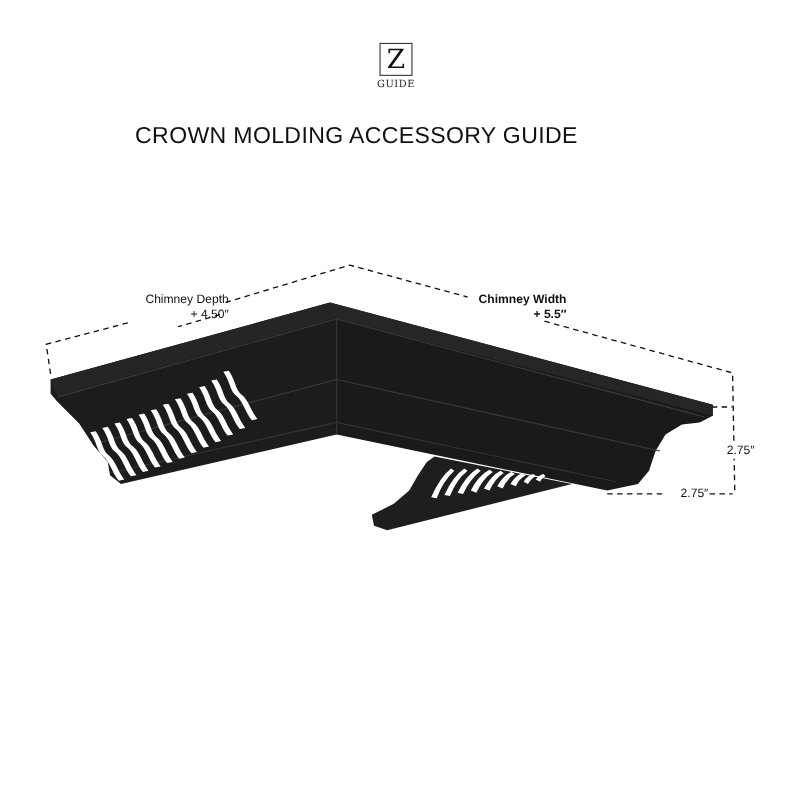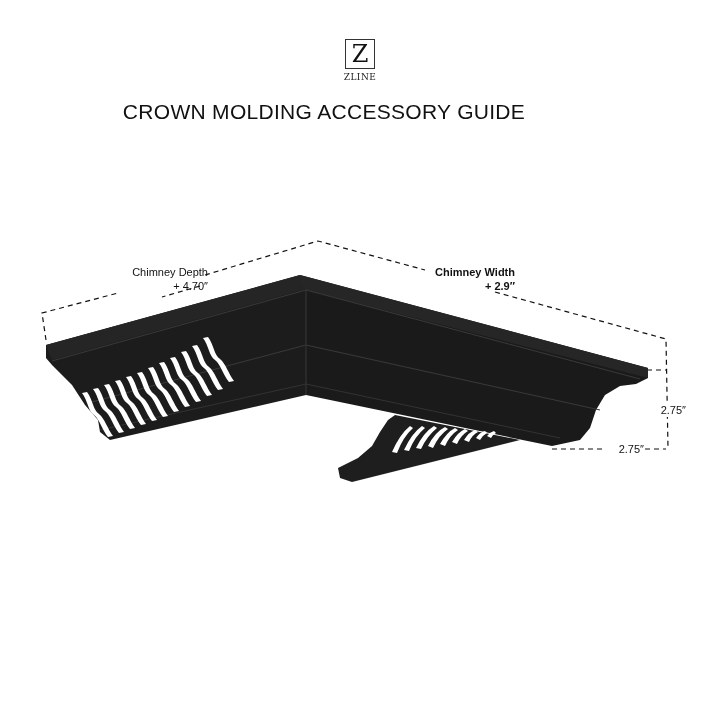--- a/index.html
+++ b/index.html
@@ -1,29 +1,29 @@
 <!DOCTYPE html>
 <html><head>
   <meta charset="utf-8">
   <style>
     html, body { margin: 0; padding: 0; background: #ffffff; }
     body { width: 720px; height: 720px; position: relative; overflow: hidden; font-family: "DejaVu Sans", sans-serif; color: #1a1a1a; }
     .logo { position: absolute; left: 337px; top: 39px; width: 46px; text-align: center; }
     .logo-box { width: 28px; height: 28px; margin: 0 auto; border: 1.5px solid #333; display: flex; align-items: center; justify-content: center; font-family: "DejaVu Serif", serif; font-size: 24px; line-height: 1; color: #111; }
     .logo-word { font-family: "DejaVu Serif", serif; font-size: 9px; letter-spacing: 0.5px; margin-top: 3px; color: #222; }
-    .title { position: absolute; left: 0; width: 648px; top: 100px; text-align: center; font-family: "Liberation Sans", sans-serif; font-size: 21px; letter-spacing: 0.3px; color: #111; font-weight: normal; }
+    .title { position: absolute; left: 0; width: 648px; top: 112px; text-align: center; font-family: "Liberation Sans", sans-serif; font-size: 21px; letter-spacing: 0.3px; color: #111; font-weight: normal; }
     .lbl { position: absolute; font-family: "Liberation Sans", sans-serif; font-size: 11px; color: #111; text-align: right; line-height: 14px; white-space: nowrap; }
     svg { position: absolute; left: 0; top: 0; }
   </style>
 </head>
 <body>
 
 <div class="logo">
   <div class="logo-box">Z</div>
-  <div class="logo-word">ZLINE</div>
+  <div class="logo-word">GUIDE</div>
 </div>
 
 <div class="title">CROWN MOLDING ACCESSORY GUIDE</div>
 
 <svg width="720" height="720" viewBox="0 0 720 720">
 
   <g fill="none" stroke="#111" stroke-width="1.2" stroke-dasharray="5,4">
     <polyline points="46,340 42,313 118,293"></polyline>
     <polyline points="205,275 318,241 425,270"></polyline>
     <polyline points="375,286"></polyline>
@@ -78,23 +78,23 @@
     <path d="M159,363 c6,8 6,18 12,22 c6,5 8,15 14,22 l5,-1 c-6,-8 -8,-17 -14,-22 c-6,-4 -6,-14 -12,-22 z"></path>
     <path d="M170,358 c6,8 6,18 12,22 c6,5 8,15 14,22 l5,-1 c-6,-8 -8,-17 -14,-22 c-6,-4 -6,-14 -12,-22 z"></path>
     <path d="M181,352 c6,8 6,18 12,22 c6,5 8,15 14,22 l5,-1 c-6,-8 -8,-17 -14,-22 c-6,-4 -6,-14 -12,-22 z"></path>
     <path d="M192,346 c6,8 6,18 12,22 c6,5 8,15 14,22 l5,-1 c-6,-8 -8,-17 -14,-22 c-6,-4 -6,-14 -12,-22 z"></path>
     <path d="M203,338 c6,8 6,18 12,22 c6,5 8,15 14,22 l5,-1 c-6,-8 -8,-17 -14,-22 c-6,-4 -6,-14 -12,-22 z"></path>
   </g>
 </svg>
 
 <div class="lbl" style="left:118px; top:265px; width:90px;">
   <div>Chimney Depth</div>
-  <div>+ 4.70″</div>
+  <div>+ 4.50″</div>
 </div>
 
 <div class="lbl" style="left:425px; top:265px; width:90px;font-weight:bold;">
   <div>Chimney Width</div>
-  <div>+ 2.9″</div>
+  <div>+ 5.5″</div>
 </div>
 
 <div class="lbl" style="left:652px; top:403px; width:34px; background:#fff;">2.75″</div>
 
 <div class="lbl" style="left:604px; top:442px; width:40px; background:#fff;">2.75″</div>
 
 </body></html>

